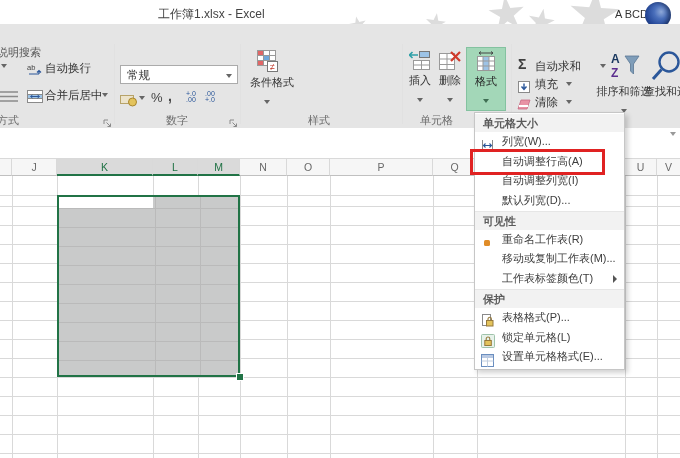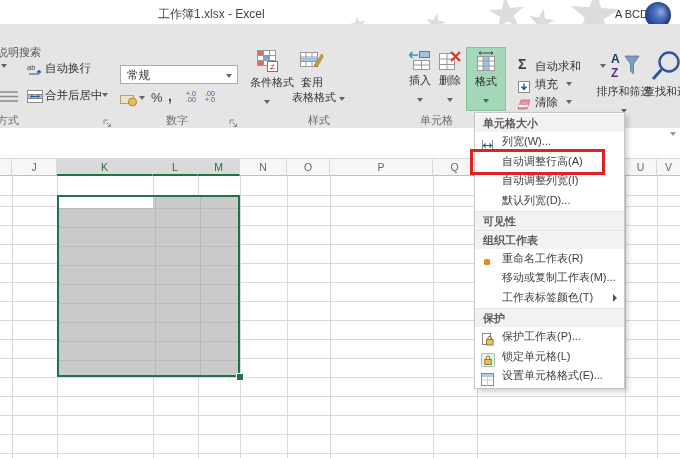--- a/index.html
+++ b/index.html
@@ -137,32 +137,20 @@
             <path d="M8.5 0.5 V15.5 M14.5 0.5 V15.5 M2.5 5.5 H20.5 M2.5 10.5 H20.5" stroke="#999"></path>
             <rect x="3" y="1" width="5" height="4" fill="#e06666"></rect>
             <rect x="9" y="6" width="5" height="4" fill="#6fa8dc"></rect>
             <rect x="3" y="11" width="5" height="4" fill="#e06666"></rect>
             <rect x="12.5" y="11.5" width="10" height="10" fill="#fff" stroke="#777"></rect>
             <text x="15" y="20" font-size="9" fill="#c0392b">≠</text>
           </svg>
       </span>
       <span class="bl">条件格式</span>
       <span class="chv" style="margin-top:3px;"></span>
-    </div>
-    <div class="bigbtn" style="left:292px;width:40px;">
-      <span class="ic">
-        <svg width="24" height="23">
-            <rect x="0.5" y="2.5" width="17" height="14" fill="#fff" stroke="#999"></rect>
-            <path d="M0.5 7 H17.5 M0.5 11.5 H17.5 M6 2.5 V16.5 M12 2.5 V16.5" stroke="#999"></path>
-            <rect x="1" y="7.5" width="16" height="3.5" fill="#9dc3e6"></rect>
-            <path d="M22 4 L14 15 L17 17 L23 7 Z" fill="#c9a227" stroke="#8a6d1f" stroke-width="0.6"></path>
-          </svg>
-      </span>
-      <span class="bl">套用</span>
-      <span class="bl"><span>表格格式</span> <span class="chv"></span></span>
     </div>
     <span class="rlabel" style="left:308px;">样式</span>
     <div class="vsep" style="left:402px;"></div>
 
     <div class="bigbtn" style="left:406px;width:28px;">
       <span class="ic">
         <svg width="22" height="21">
             <path d="M1 5 H9 M3.5 2 L0.5 5 L3.5 8" stroke="#2fa0a8" stroke-width="1.6" fill="none"></path>
             <rect x="10.5" y="1.5" width="10" height="6" fill="#9dc3e6" stroke="#777"></rect>
             <rect x="4.5" y="10.5" width="16" height="9" fill="#fff" stroke="#999"></rect>
@@ -307,32 +295,31 @@
   <div class="menu" id="formatmenu">
       <div class="mhead" style="border-top: none;">单元格大小</div>
       <div class="mitem"><span class="mic"><svg width="13" height="13">
             <path d="M1.5 1 V12 M11.5 1 V12" stroke="#8a8a8a"></path>
             <path d="M3 6.5 H10 M4.5 4.5 L2.5 6.5 L4.5 8.5 M8.5 4.5 L10.5 6.5 L8.5 8.5" stroke="#2b579a" stroke-width="1.1" fill="none"></path>
           </svg></span><span>列宽(W)...</span></div>
       <div class="mitem"><span>自动调整行高(A)</span></div>
       <div class="mitem"><span>自动调整列宽(I)</span></div>
       <div class="mitem"><span>默认列宽(D)...</span></div>
       <div class="mhead">可见性</div>
-      <div class="mhead">组织工作表</div>
       <div class="mitem"><span class="mic"><svg width="13" height="13">
             <rect x="3" y="4" width="6" height="6" rx="1.5" fill="#e08c28"></rect>
           </svg></span><span>重命名工作表(R)</span></div>
       <div class="mitem"><span>移动或复制工作表(M)...</span></div>
       <div class="mitem"><span>工作表标签颜色(T)</span><span class="subarrow" style="right: 7px; top: 6px;"></span></div>
       <div class="mhead">保护</div>
       <div class="mitem"><span class="mic"><svg width="13" height="13">
             <rect x="1.5" y="0.5" width="8" height="11" fill="#fff" stroke="#8a8a8a"></rect>
             <rect x="5.5" y="6.5" width="6.5" height="5.5" fill="#e3c35c" stroke="#96793a"></rect>
             <path d="M7 6.5 V5 a1.7 1.7 0 0 1 3.4 0 V6.5" fill="none" stroke="#96793a" stroke-width="1.1"></path>
-          </svg></span><span>保护工作表(P)...</span></div>
+          </svg></span><span>表格格式(P)...</span></div>
       <div class="mitem"><span class="mic"><svg width="14" height="14">
             <rect x="0.5" y="0.5" width="13" height="13" rx="1" fill="#e7f2ea" stroke="#9fc3ab"></rect>
             <rect x="3.8" y="6.5" width="6.5" height="5" fill="#e3c35c" stroke="#96793a"></rect>
             <path d="M5.2 6.5 V4.8 a1.8 1.8 0 0 1 3.6 0 V6.5" fill="none" stroke="#96793a" stroke-width="1.1"></path>
           </svg></span><span>锁定单元格(L)</span></div>
       <div class="mitem"><span class="mic"><svg width="13" height="13">
             <rect x="0.5" y="0.5" width="12" height="12" fill="#fff" stroke="#6a8ebf"></rect>
             <rect x="1" y="1" width="11" height="3" fill="#b9c9e2"></rect>
             <path d="M0.5 7 H12.5 M6.5 4 V12.5" stroke="#c2cede"></path>
           </svg></span><span>设置单元格格式(E)...</span></div>

